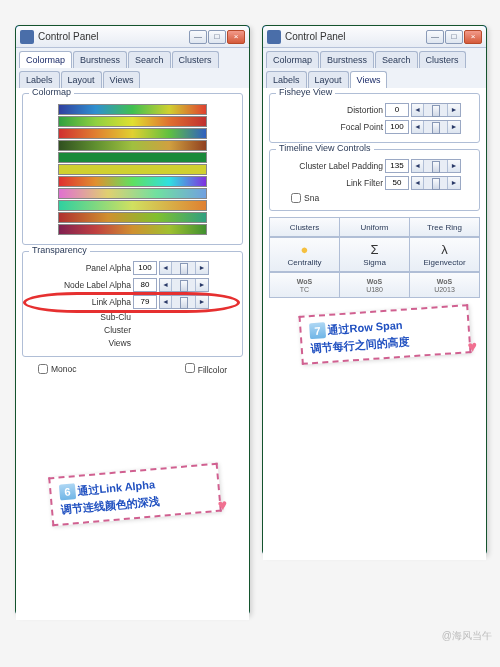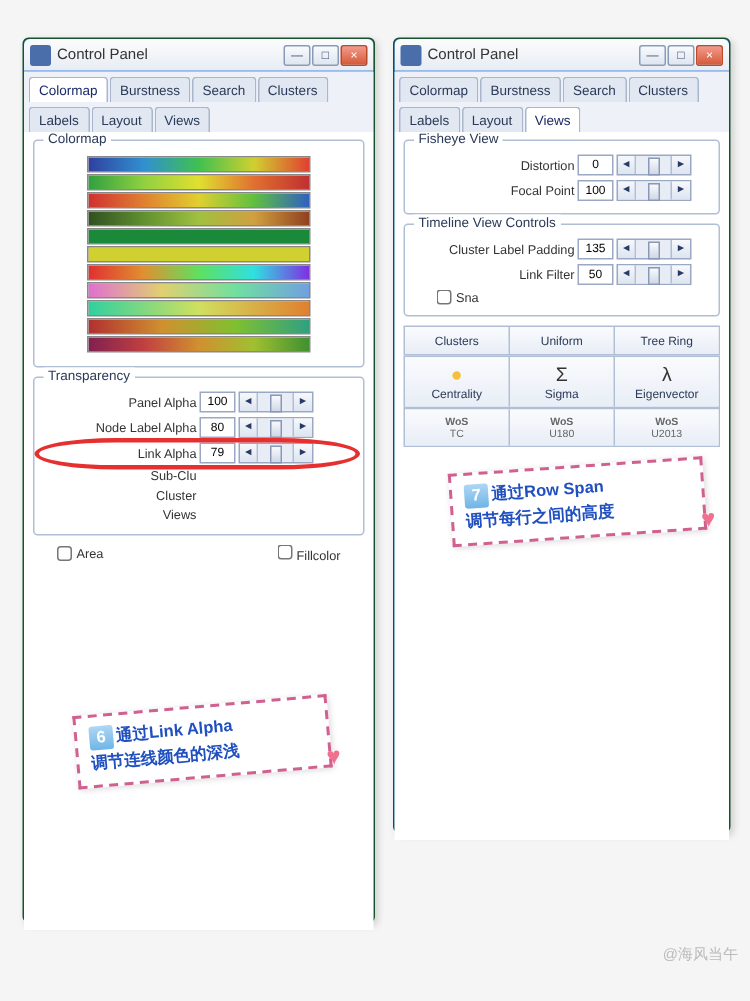--- a/index.html
+++ b/index.html
@@ -125,21 +125,21 @@
       </div>
       <div class="row">
         <div class="rlabel">Cluster</div>
       </div>
       <div class="row">
         <div class="rlabel">Views</div>
       </div>
     </div>
     <div class="chk">
       <input type="checkbox" style="">
-      <span>Area</span>
+      <span>Monoc</span>
       <span style="margin-left:auto">
         <input type="checkbox" style="">
         <span>Fillcolor</span>
       </span>
     </div>
   </div>
 </div>
 
 <div class="panel right">
   <div class="titlebar">

